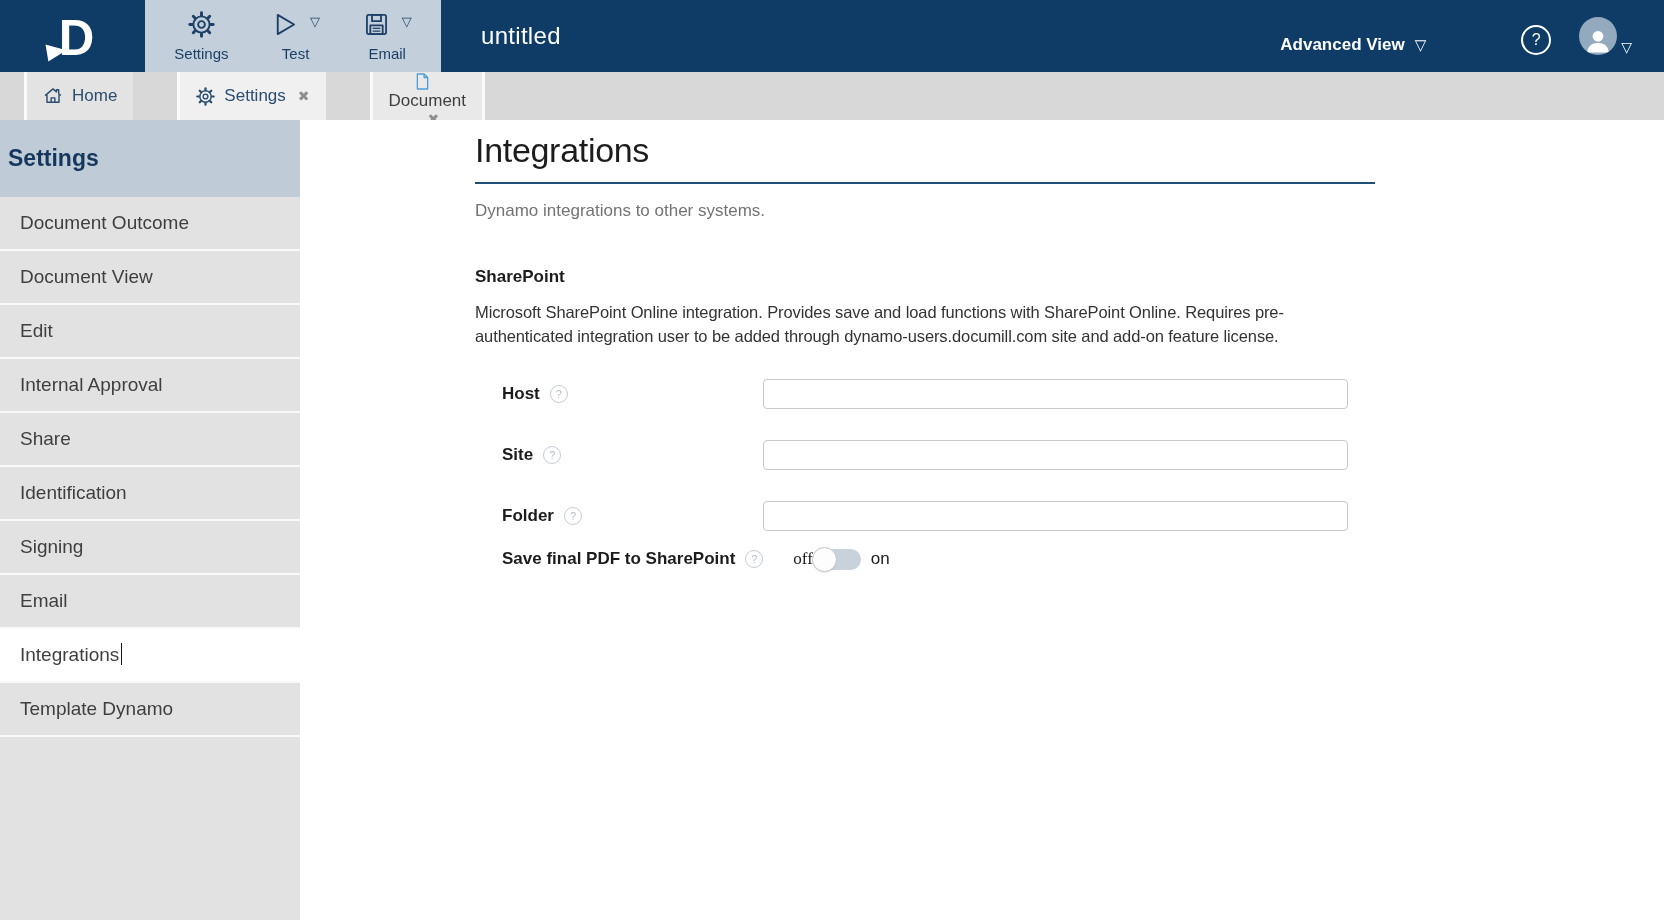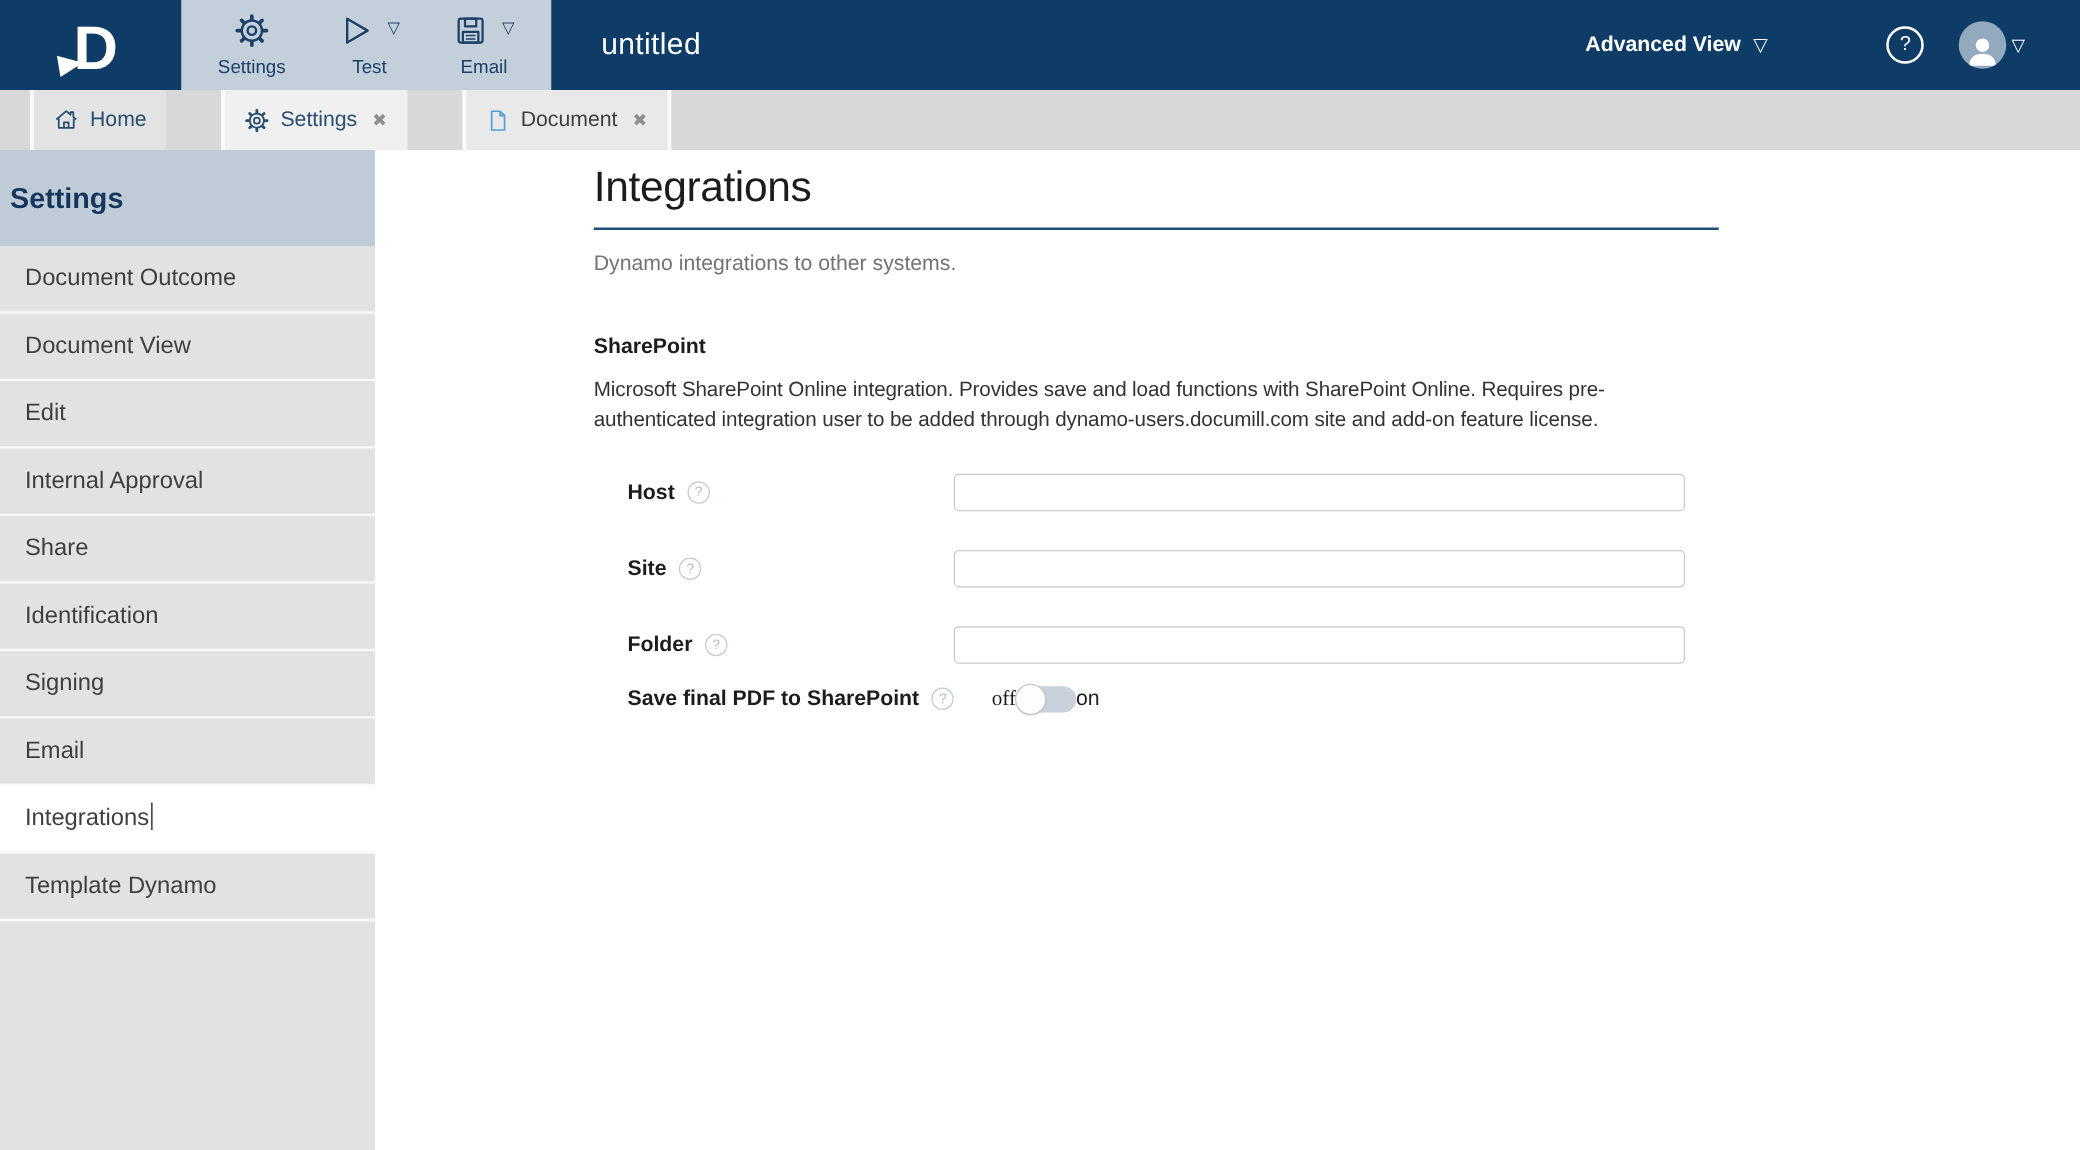--- a/index.html
+++ b/index.html
@@ -11,40 +11,40 @@
   .topbar { height:72px; background:#0e3c66; display:flex; align-items:center; flex:0 0 auto; }
   .logo-box { width:145px; height:72px; display:flex; align-items:center; justify-content:center; }
   .toolbar-panel { width:296px; height:72px; background:#c3cfda; display:flex;
                    align-items:center; justify-content:space-around; padding:0 8px; }
   .tool-btn { display:flex; flex-direction:column; align-items:center; justify-content:center;
               cursor:pointer; padding:2px 6px; }
   .tool-btn .btn-top { display:flex; align-items:center; height:32px; }
   .tool-btn .label { font-size:15px; color:#1d4068; margin-top:2px; }
   .tool-caret { font-size:13px; color:#1d4068; margin-left:12px; margin-bottom:10px; }
   .doc-title { color:#fff; font-size:24px; font-weight:300; margin-left:40px; letter-spacing:0.3px; }
-  .topbar-right { margin-left:auto; display:flex; align-items:center; padding-right:44px; }
+  .topbar-right { margin-left:auto; display:flex; align-items:flex-end; padding-right:32px; }
   .adv-view { display:flex; align-items:center; color:#fff; font-size:17px; font-weight:600; cursor:pointer; }
   .adv-view .caret { font-size:15px; font-weight:400; margin-left:10px; }
   .help-circle { width:30px; height:30px; border:2px solid #fff; border-radius:50%;
                  color:#fff; font-size:16px; display:flex; align-items:center; justify-content:center;
                  margin-left:95px; cursor:pointer; }
   .avatar { width:38px; height:38px; border-radius:50%; background:#93a9bd;
             display:flex; align-items:flex-end; justify-content:center; overflow:hidden;
             margin-left:28px; cursor:pointer; }
   .avatar-caret { color:#fff; font-size:14px; margin-left:4px; cursor:pointer; }
 
   
   .tabbar { height:48px; background:#d8d8d8; display:flex; align-items:stretch;
             padding-left:24px; flex:0 0 auto;gap:44px; }
   .tab { display:flex; align-items:center; padding:0 16px; font-size:17px; cursor:pointer;
          border-left:3px solid #fafafa; }
   .tab .tab-icon { margin-right:9px; display:flex; align-items:center; }
   .tab-home { background:#e3e3e3; color:#2a4d70; }
   .tab-settings { background:#f0f0f0; color:#2a4d70; }
-  .tab-document { background:#e9e9e9; color:#3f3f3f; border-right:3px solid #fafafa; }
+  .tab-document { background:#e9e9e9; color:#3f3f3f; border-right:3px solid #fafafa;flex-direction:column; }
   .tab-close { font-size:14px; color:#8e8e8e; margin-left:12px; cursor:pointer; }
 
   
   .body-row { flex:1; display:flex; min-height:0; }
 
   
   .sidebar { width:300px; background:#e2e2e2; flex:0 0 auto; }
   .sidebar-header { height:77px; background:#bfccd7; display:flex; align-items:center;
                     padding-left:8px; font-size:23px; font-weight:bold; color:#16375d; }
   .side-item { height:54px; line-height:52px; border-bottom:2px solid #f9f9f9;
@@ -69,21 +69,21 @@
   .help-dot { width:18px; height:18px; border:1px solid #c4ccd8; border-radius:50%;
               color:#b3bdcb; font-size:11px; display:inline-flex; align-items:center;
               justify-content:center; margin-left:10px; flex:0 0 auto; cursor:pointer; }
   .text-input { width:585px; height:30px; border:1px solid #c9c9c9; border-radius:4px;
                 background:#fff; font-size:15px; padding:0 8px; color:#333; outline:none;
                 font-family:"Liberation Sans", sans-serif; }
   .toggle-row { margin-top:5px; }
   .toggle-row .field-label-wrap { width:auto; }
   .onoff { font-size:17px; color:#1c1c1c; }
   .off-label { margin-left:30px;font-family:Liberation Serif, serif; }
-  .on-label  { margin-left:0; }
+  .on-label  { margin-left:10px; }
   .toggle { position:relative; width:46px; height:21px; background:#c9d2dc; border-radius:11px;
             margin-left:2px; cursor:pointer; flex:0 0 auto; }
   .toggle .knob { position:absolute; left:-3px; top:-2px; width:25px; height:25px;
                   background:#fdfdfd; border:1px solid #c6c6c6; border-radius:50%;
                   box-shadow:0 1px 1px rgba(0,0,0,0.08); }
 </style>
 </head>
 <body>
 
 <div class="app">

